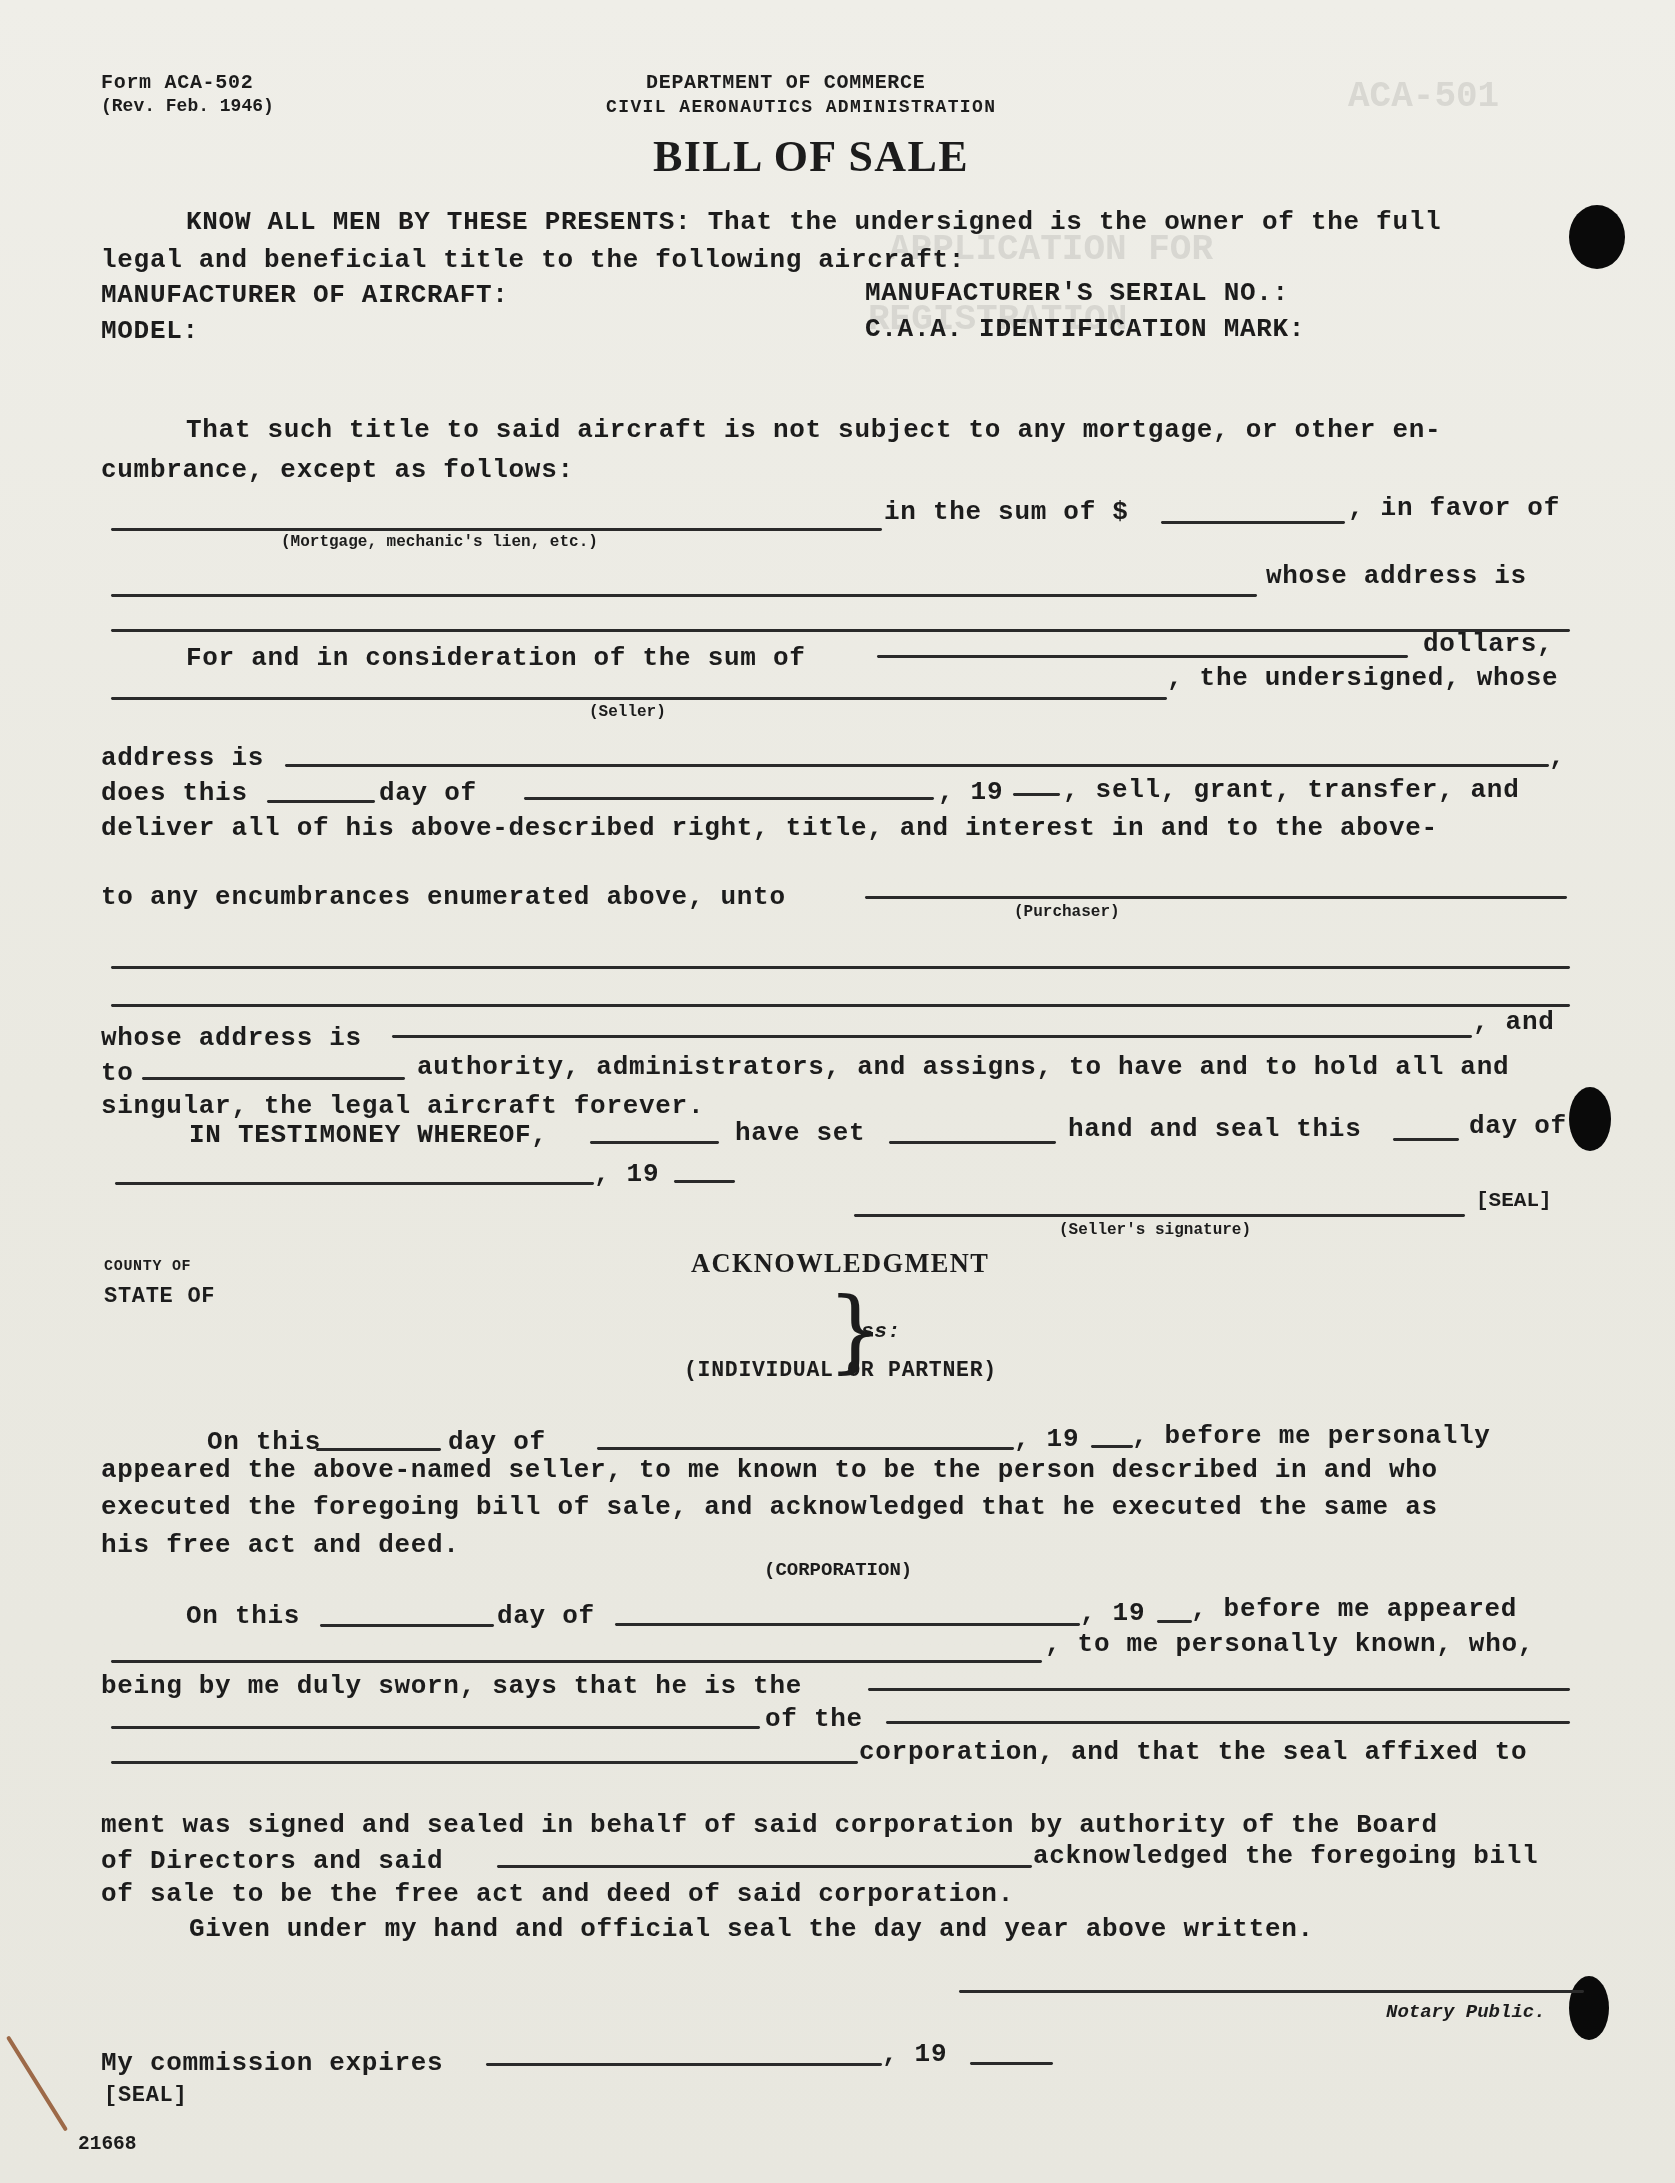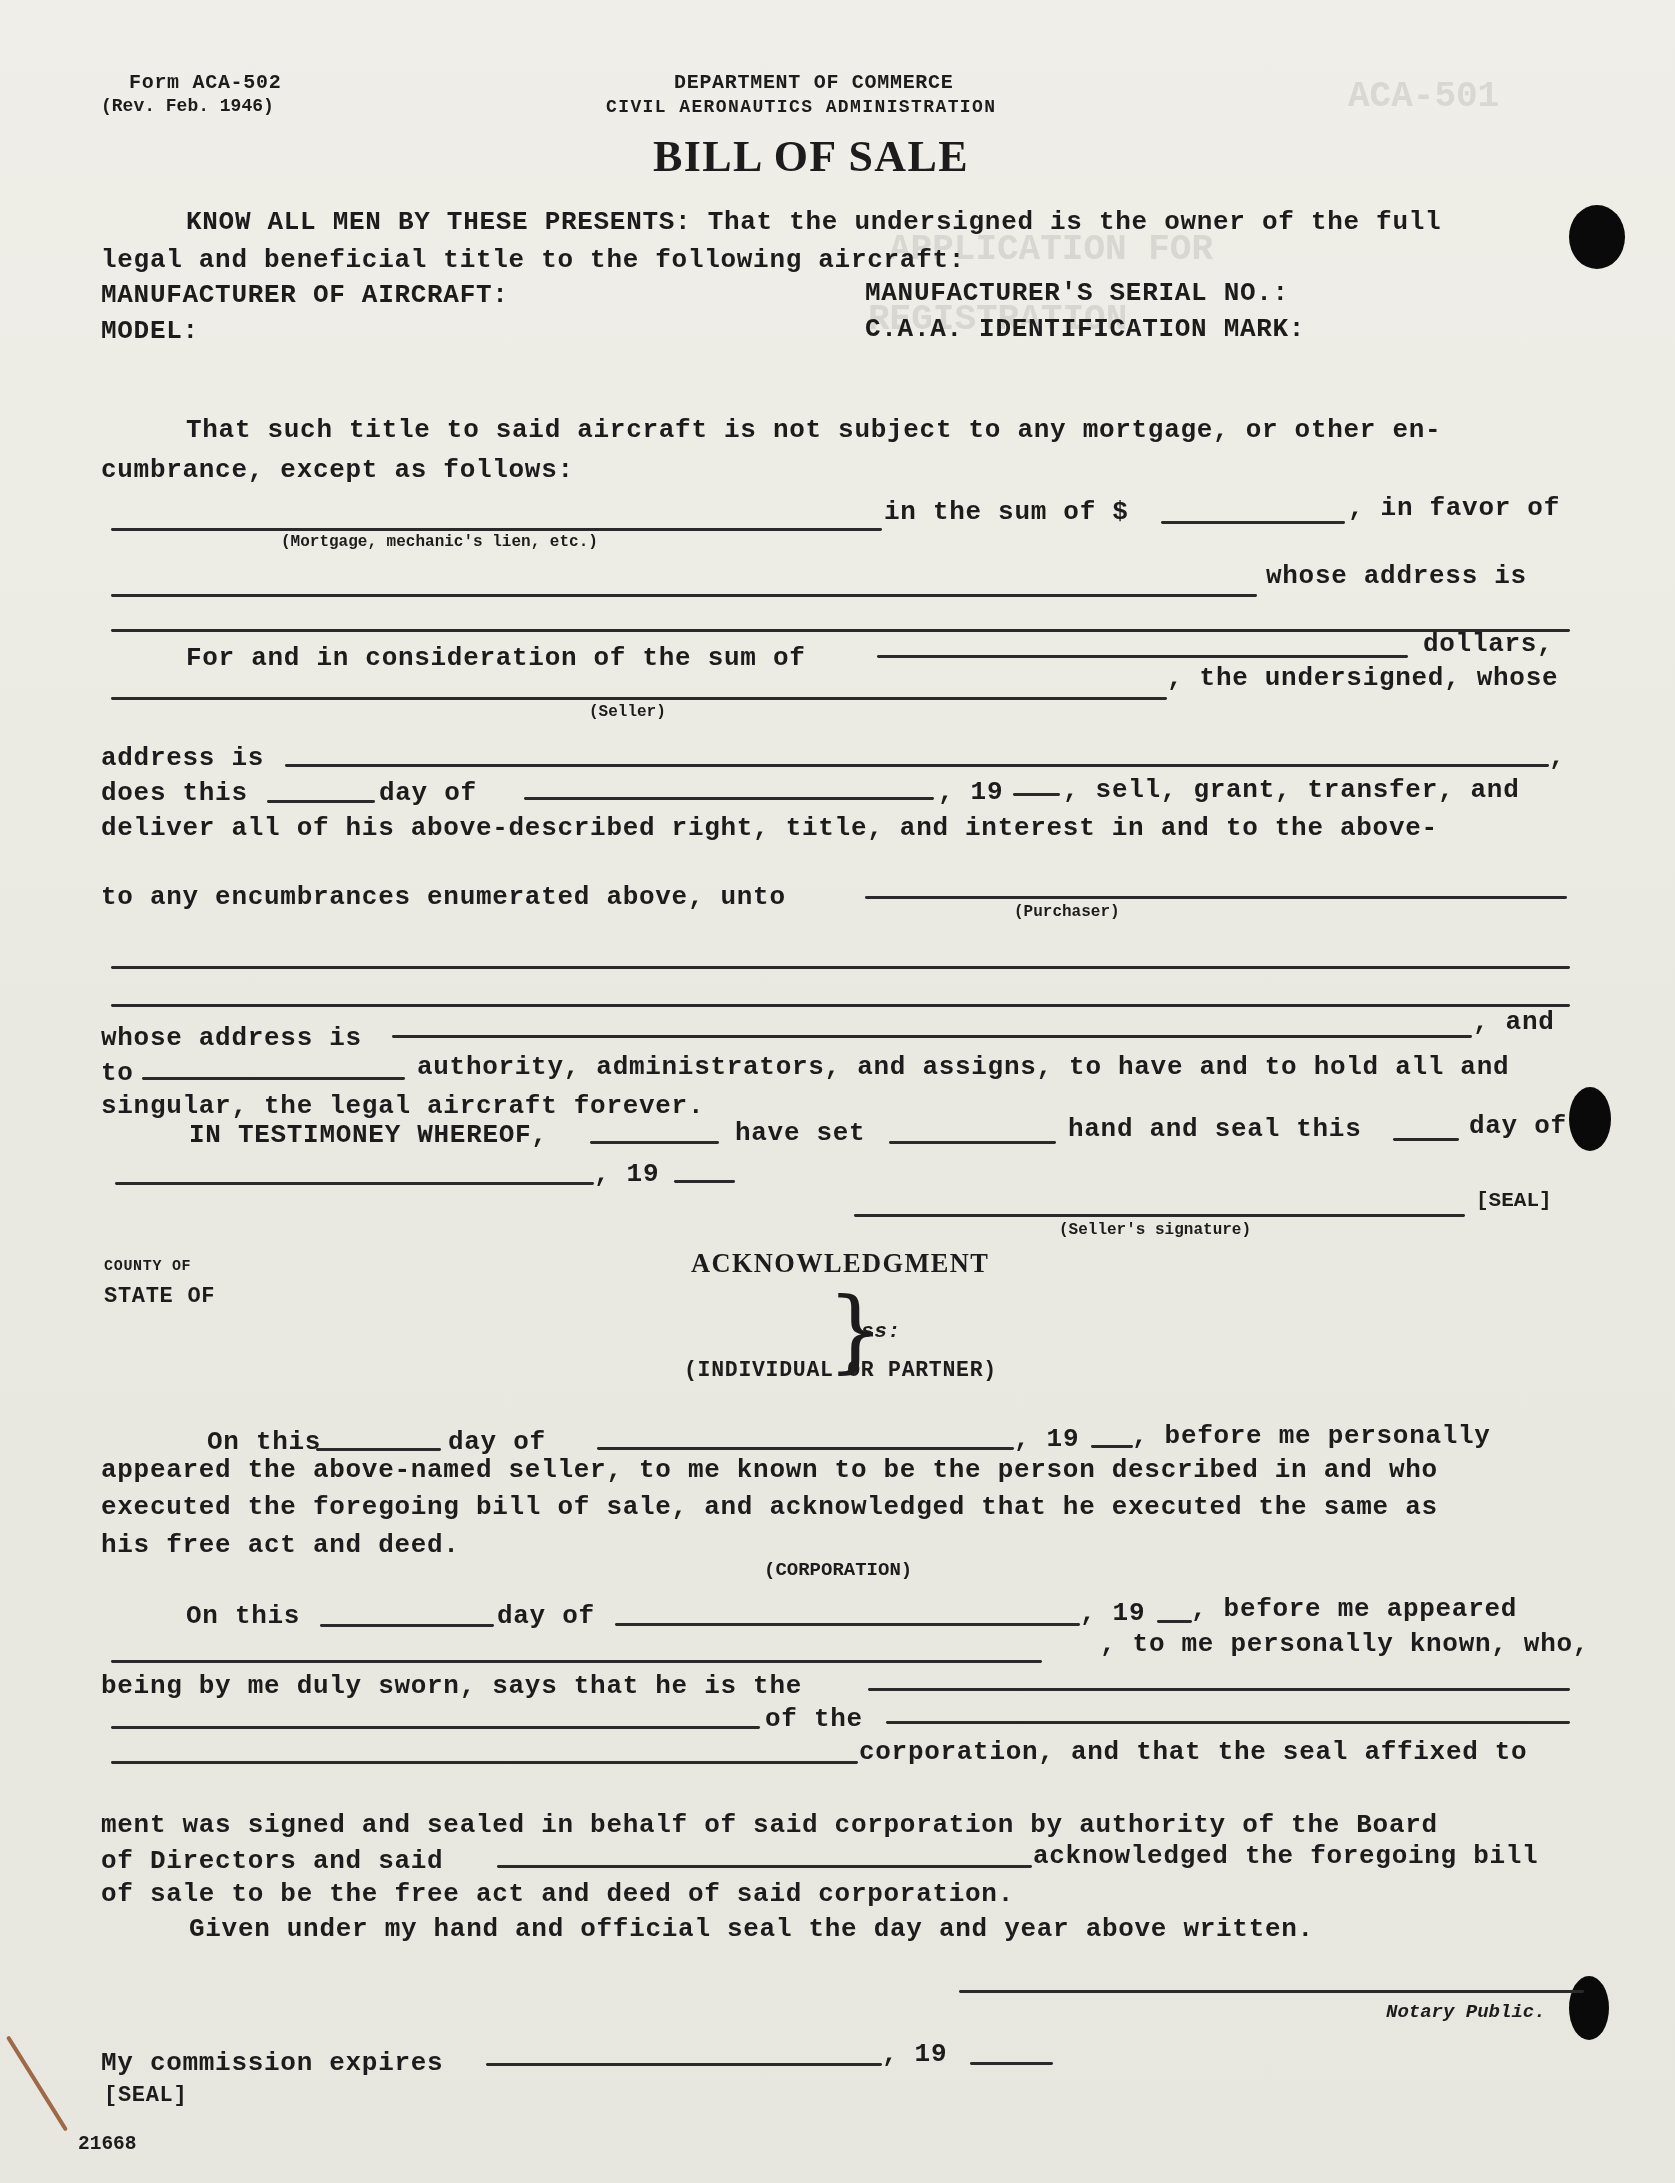--- a/index.html
+++ b/index.html
@@ -10,21 +10,21 @@
     font-family: "Liberation Mono", "DejaVu Sans Mono", monospace;
     color: #1c1c1c;
   }
   .page {
     position: absolute; left: 0; top: 0; width: 1675px; height: 2183px;
     background: linear-gradient(180deg, #efeee8 0%, #eae9e1 50%, #e8e7df 100%);
   }
   .abs { position: absolute; white-space: nowrap; }
   .t { font-size: 26px; font-weight: bold; letter-spacing: 0.7px; }
   .small { font-size: 16px; font-weight: bold; }
-  .hdr { font-size: 20px; font-weight: bold; letter-spacing: 0.7px; margin-left: 28px; }
+  .hdr { font-size: 20px; font-weight: bold; letter-spacing: 0.7px; }
   .title { font-family: "Liberation Serif", "DejaVu Serif", serif; font-size: 44px; font-weight: bold; letter-spacing: 1.4px; }
   .ack { font-family: "Liberation Serif", "DejaVu Serif", serif; font-size: 26.4px; font-weight: bold; letter-spacing: 1.4px; }
   .line { position: absolute; height: 2.8px; background: #2a2a2a; border-radius: 1.4px; }
   .hole { position: absolute; width: 56px; height: 64px; border-radius: 50%; background: #0a0a0a; }
   .ghost { position: absolute; color: rgba(60,60,60,0.12); font-weight: bold; }
   .brace { font-family: "DejaVu Serif", serif; font-size: 90px; font-weight: normal; line-height: 1; }
   .stain { position: absolute; width: 4.2px; height: 111px; background: #8a4a22; transform: rotate(-32deg); border-radius: 2.1px; opacity: .8; }
 </style>
 </head>
 <body>
@@ -128,21 +128,21 @@
   <div class="abs small" style="left:764px;top:1559px;font-size:19px;">(CORPORATION)</div>
 
   <div class="abs t" style="left:186px;top:1601px;">On this</div>
   <div class="line" style="left:320px;top:1624px;width:174px;"></div>
   <div class="abs t" style="left:497px;top:1601px;">day of</div>
   <div class="line" style="left:615px;top:1623px;width:465px;"></div>
   <div class="abs t" style="left:1080px;top:1598px;">, 19</div>
   <div class="line" style="left:1157px;top:1620px;width:35px;"></div>
   <div class="abs t" style="left:1191px;top:1594px;">, before me appeared</div>
   <div class="line" style="left:111px;top:1660px;width:931px;"></div>
-  <div class="abs t" style="left:1100px;top:1629px;">, to me personally known, who,</div>
+  <div class="abs t" style="left:1045px;top:1629px;">, to me personally known, who,</div>
   <div class="abs t" style="left:101px;top:1671px;">being by me duly sworn, says that he is the</div>
   <div class="line" style="left:868px;top:1688px;width:702px;"></div>
   <div class="line" style="left:111px;top:1726px;width:649px;"></div>
   <div class="abs t" style="left:765px;top:1704px;">of the</div>
   <div class="line" style="left:886px;top:1721px;width:684px;"></div>
   <div class="line" style="left:111px;top:1761px;width:747px;"></div>
   <div class="abs t" style="left:859px;top:1737px;">corporation, and that the seal affixed to</div>
   <div class="abs t" style="left:101px;top:1810px;">ment was signed and sealed in behalf of said corporation by authority of the Board</div>
   <div class="abs t" style="left:101px;top:1846px;">of Directors and said</div>
   <div class="line" style="left:497px;top:1865px;width:535px;"></div>

